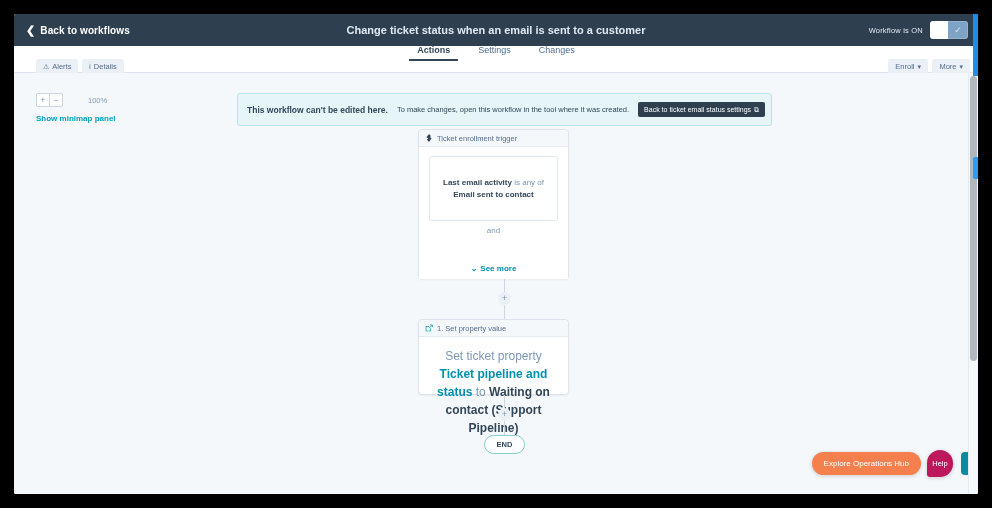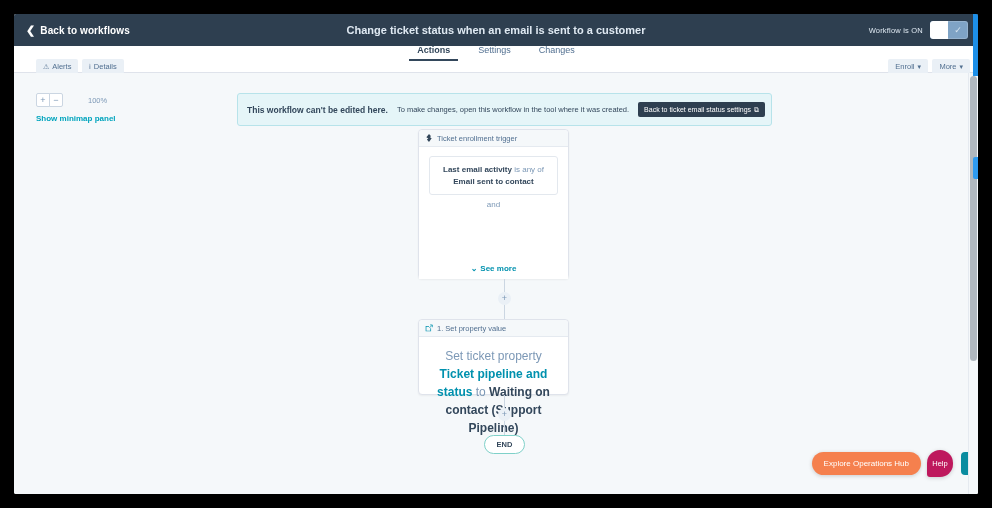--- a/index.html
+++ b/index.html
@@ -157,21 +157,21 @@
     border-bottom: 1px solid #e5eaf0; border-radius: 4px 4px 0 0;
     display: flex; align-items: center; gap: 4px;
     padding: 0 6px; font-size: 7.5px; color: #516f90;
   }
   .node-body { padding: 9px 10px 8px; position: relative; }
 
   #trigger-node { top: 56px; height: 150px; }
   #trigger-body { padding: 9px 10px 0; height: 132px; overflow: hidden; }
   .cond-box {
     border: 1px solid #e3e8ee; border-radius: 3px;
-    padding: 7px 8px; text-align: center;
+    padding: 20px 8px; text-align: center;
     font-size: 8px; color: #7c98b6; line-height: 1.45;
   }
   .cond-box b { color: #33475b; }
   .cond-and { text-align: center; font-size: 8px; color: #7c98b6; padding: 5px 0; }
   #see-more-wrap {
     position: absolute; left: 0; right: 0; bottom: 0; height: 34px;
     background: linear-gradient(to bottom, rgba(255,255,255,0) 0%, rgba(255,255,255,.85) 40%, #ffffff 75%);
     display: flex; align-items: flex-end; justify-content: center;
     padding-bottom: 6px;
   }

